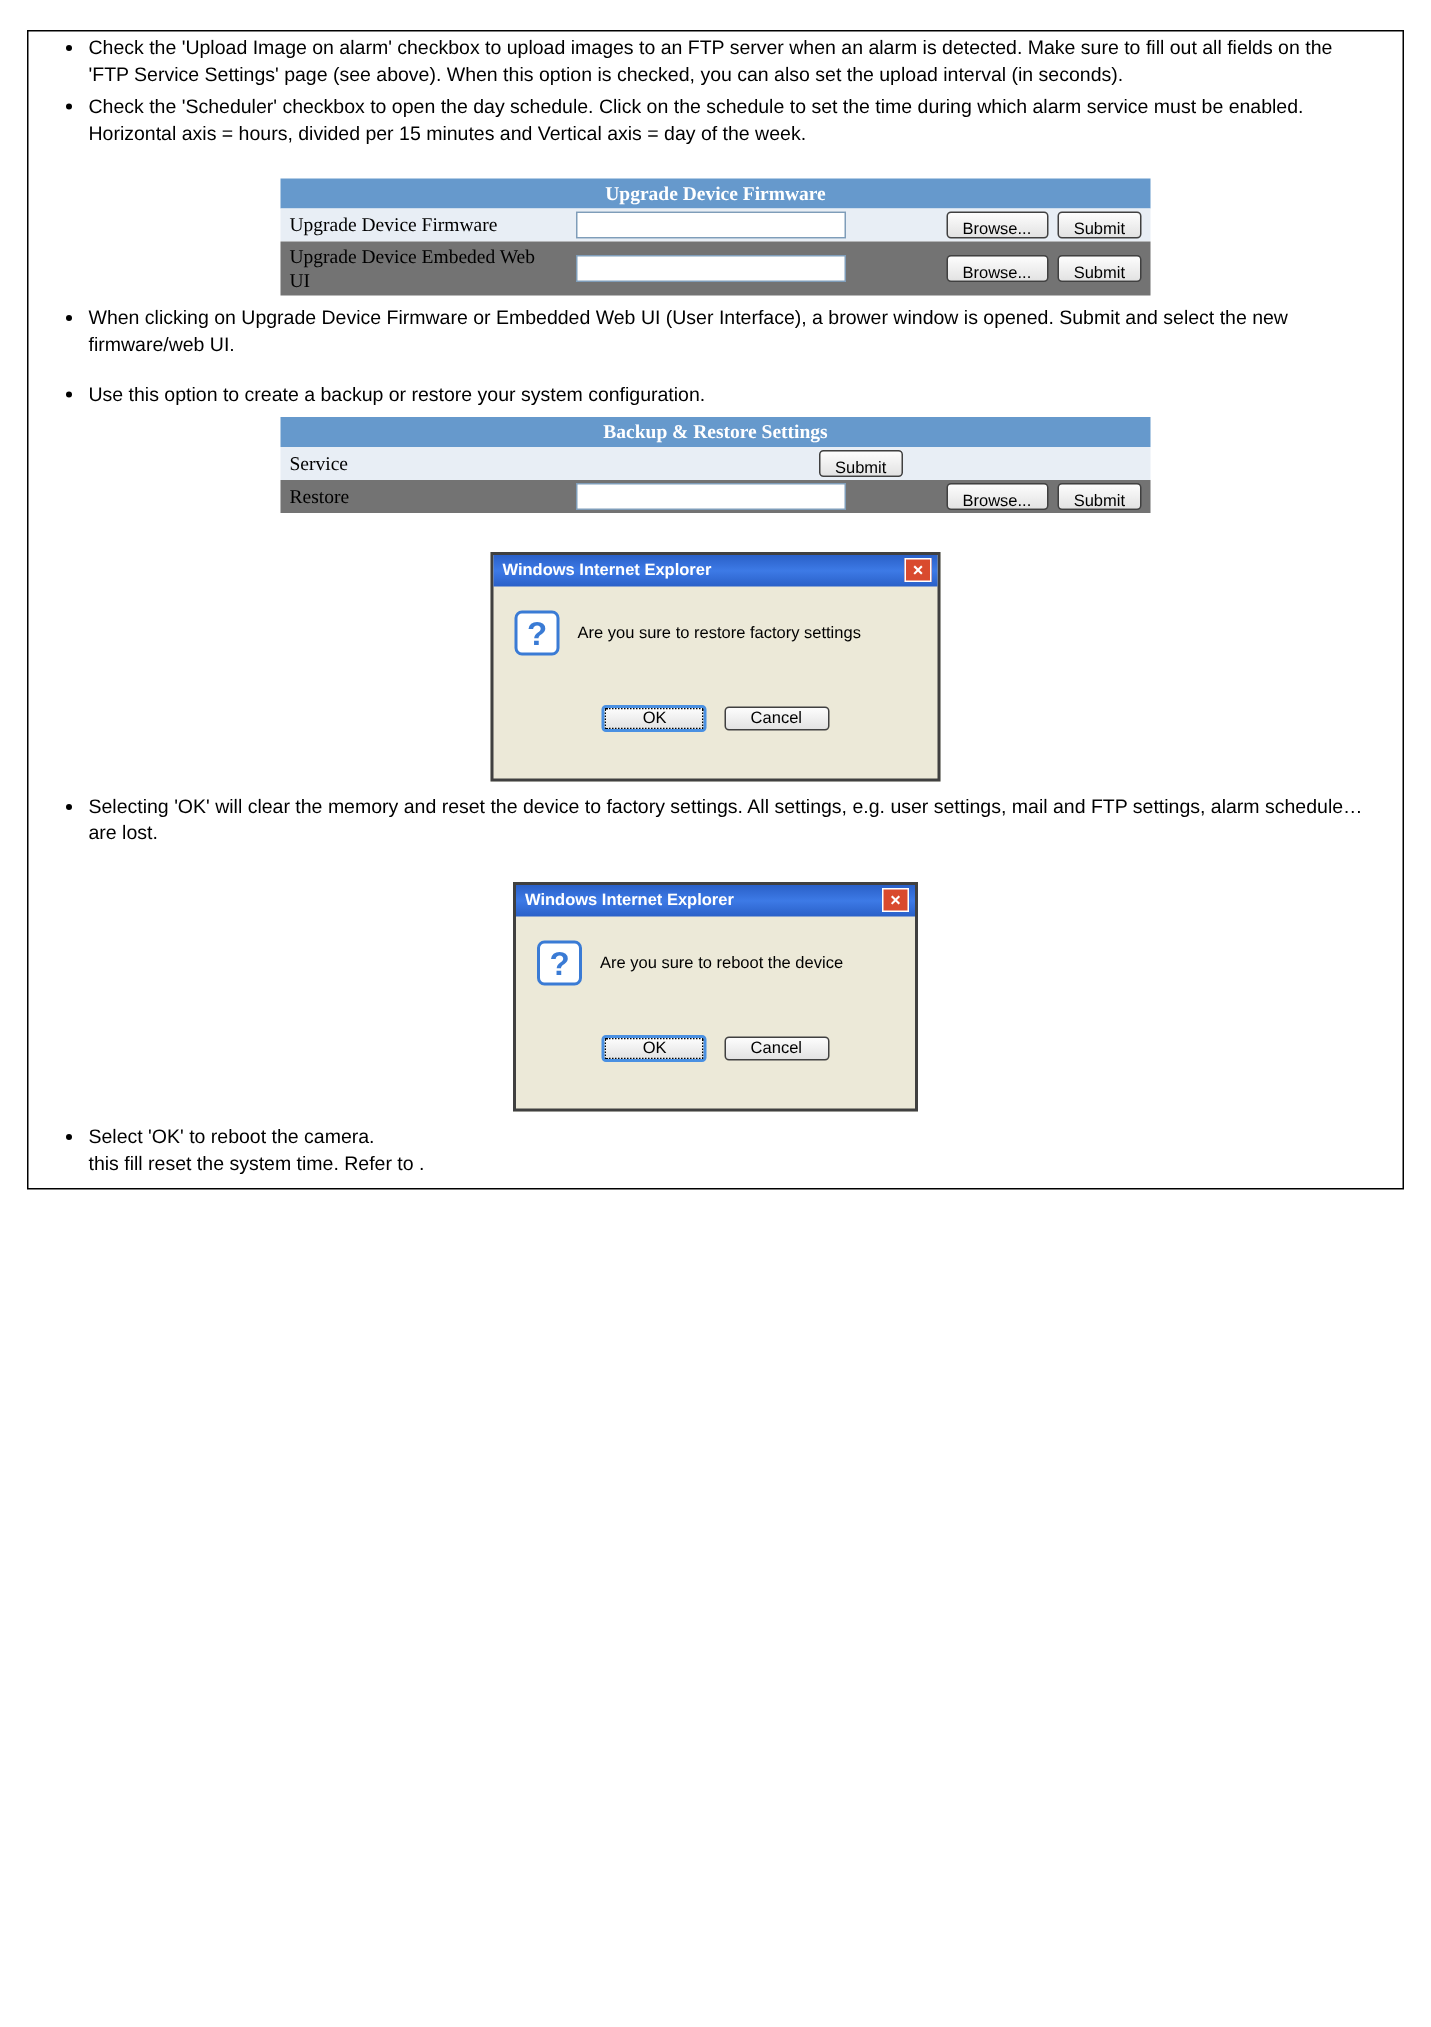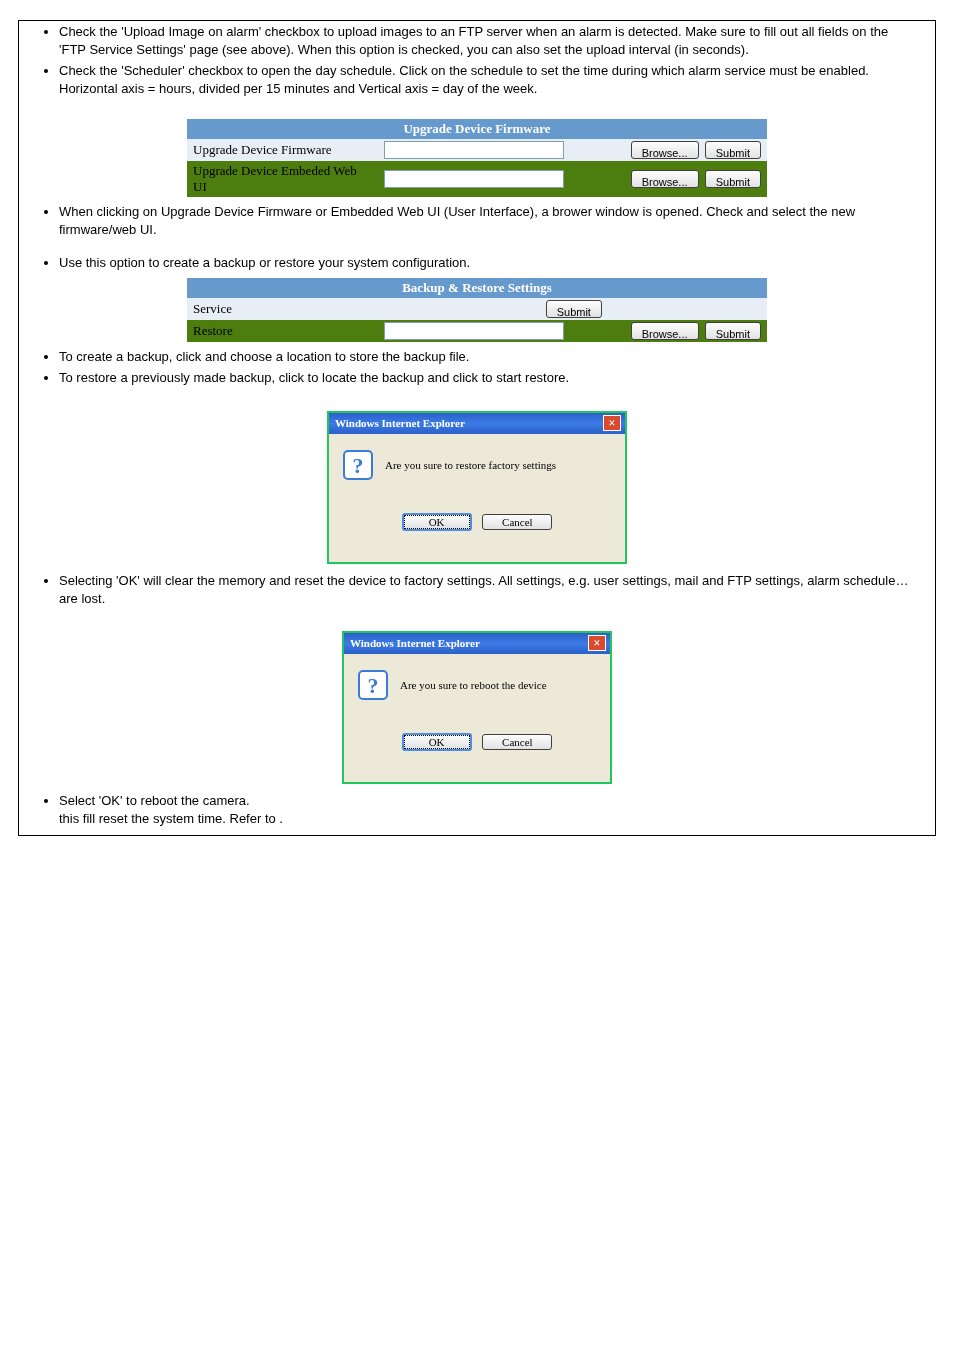--- a/index.html
+++ b/index.html
@@ -42,21 +42,21 @@
     font-weight: bold;
     text-align: center;
     padding: 2px 4px;
     border: 0;
   }
   .panel td {
     padding: 2px 6px;
     vertical-align: middle;
   }
   .panel tr.row-odd { background: #e8eef5; }
-  .panel tr.row-even { background: #4d7c0f; }
+  .panel tr.row-even { background: #737373; }
   .panel td.label-cell { width: 38%; }
   .panel td.input-cell { width: 44%; }
   .panel td.btn-cell { text-align: left; white-space: nowrap; }
 
   .faux-input {
     border: 1px solid #7f9db9;
     background: #fff;
     height: 18px;
     width: 180px;
     display: inline-block;
@@ -73,22 +73,22 @@
     font-size: 11px;
     background: linear-gradient(#fdfdfd, #e2e2e2);
     vertical-align: middle;
     margin-left: 3px;
   }
 
   
   .ie-dialog {
     width: 300px;
     margin: 8px auto;
-    border: 2px solid #22c55e;
-    font-family: Liberation Serif, serif;
+    border: 2px solid #404040;
+    font-family: Liberation Sans, sans-serif;
     font-size: 11px;
     background: #ece9d8;
   }
   .ie-title {
     display: flex;
     align-items: center;
     justify-content: space-between;
     background: linear-gradient(#2a60c8, #3d7ae6 50%, #2a60c8);
     color: #fff;
     font-weight: bold;
@@ -168,21 +168,21 @@
       <td class="input-cell"><span class="faux-input"></span></td>
       <td class="btn-cell">
         <span class="faux-btn">Browse...</span>
         <span class="faux-btn">Submit</span>
       </td>
     </tr>
   </tbody>
     </table>
 
   <ul class="bulleted">
-    <li>When clicking on Upgrade Device Firmware or Embedded Web UI (User Interface), a brower window is opened. Check and select the new firmware/web UI.</li>
+    <li>When clicking on Upgrade Device Firmware or Embedded Web UI (User Interface), a brower window is opened. Submit and select the new firmware/web UI.</li>
   </ul>
 
   <div class="section-gap"></div>
 
   <ul class="bulleted">
     <li>Use this option to create a backup or restore your system configuration.</li>
   </ul>
 
   <table class="panel">
     <tbody>
@@ -199,24 +199,20 @@
       <td class="label-cell">Restore</td>
       <td class="input-cell"><span class="faux-input"></span></td>
       <td class="btn-cell">
         <span class="faux-btn">Browse...</span>
         <span class="faux-btn">Submit</span>
       </td>
     </tr>
   </tbody>
     </table>
 
-  <ul class="bulleted">
-    <li>To create a backup, click           and choose a location to store the backup file.</li>
-    <li>To restore a previously made backup, click              to locate the backup and click             to start restore.</li>
-  </ul>
 
   <div class="section-gap"></div>
 
   <div class="ie-dialog">
     <div class="ie-title">
       <span>Windows Internet Explorer</span>
       <span class="ie-close">×</span>
     </div>
     <div class="ie-body">
       <div class="ie-qmark">?</div>

